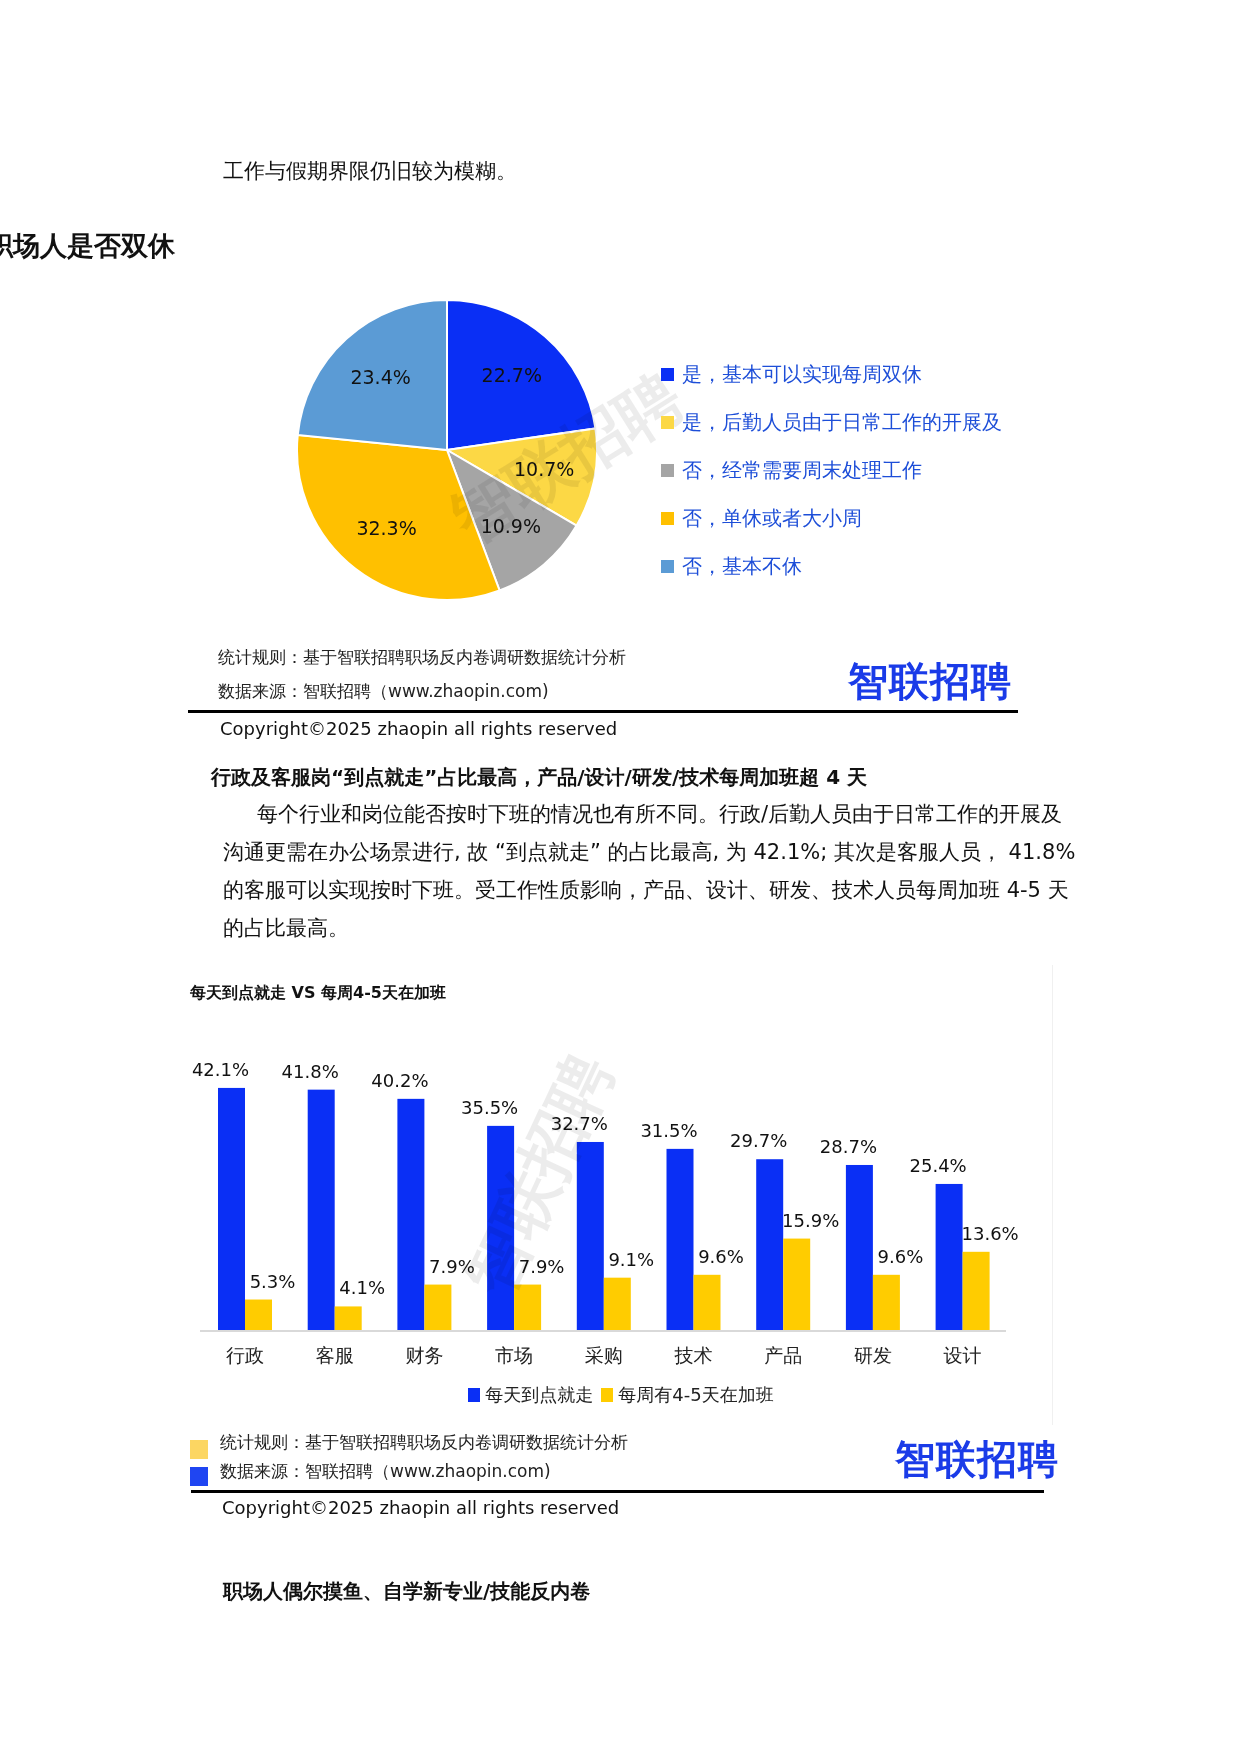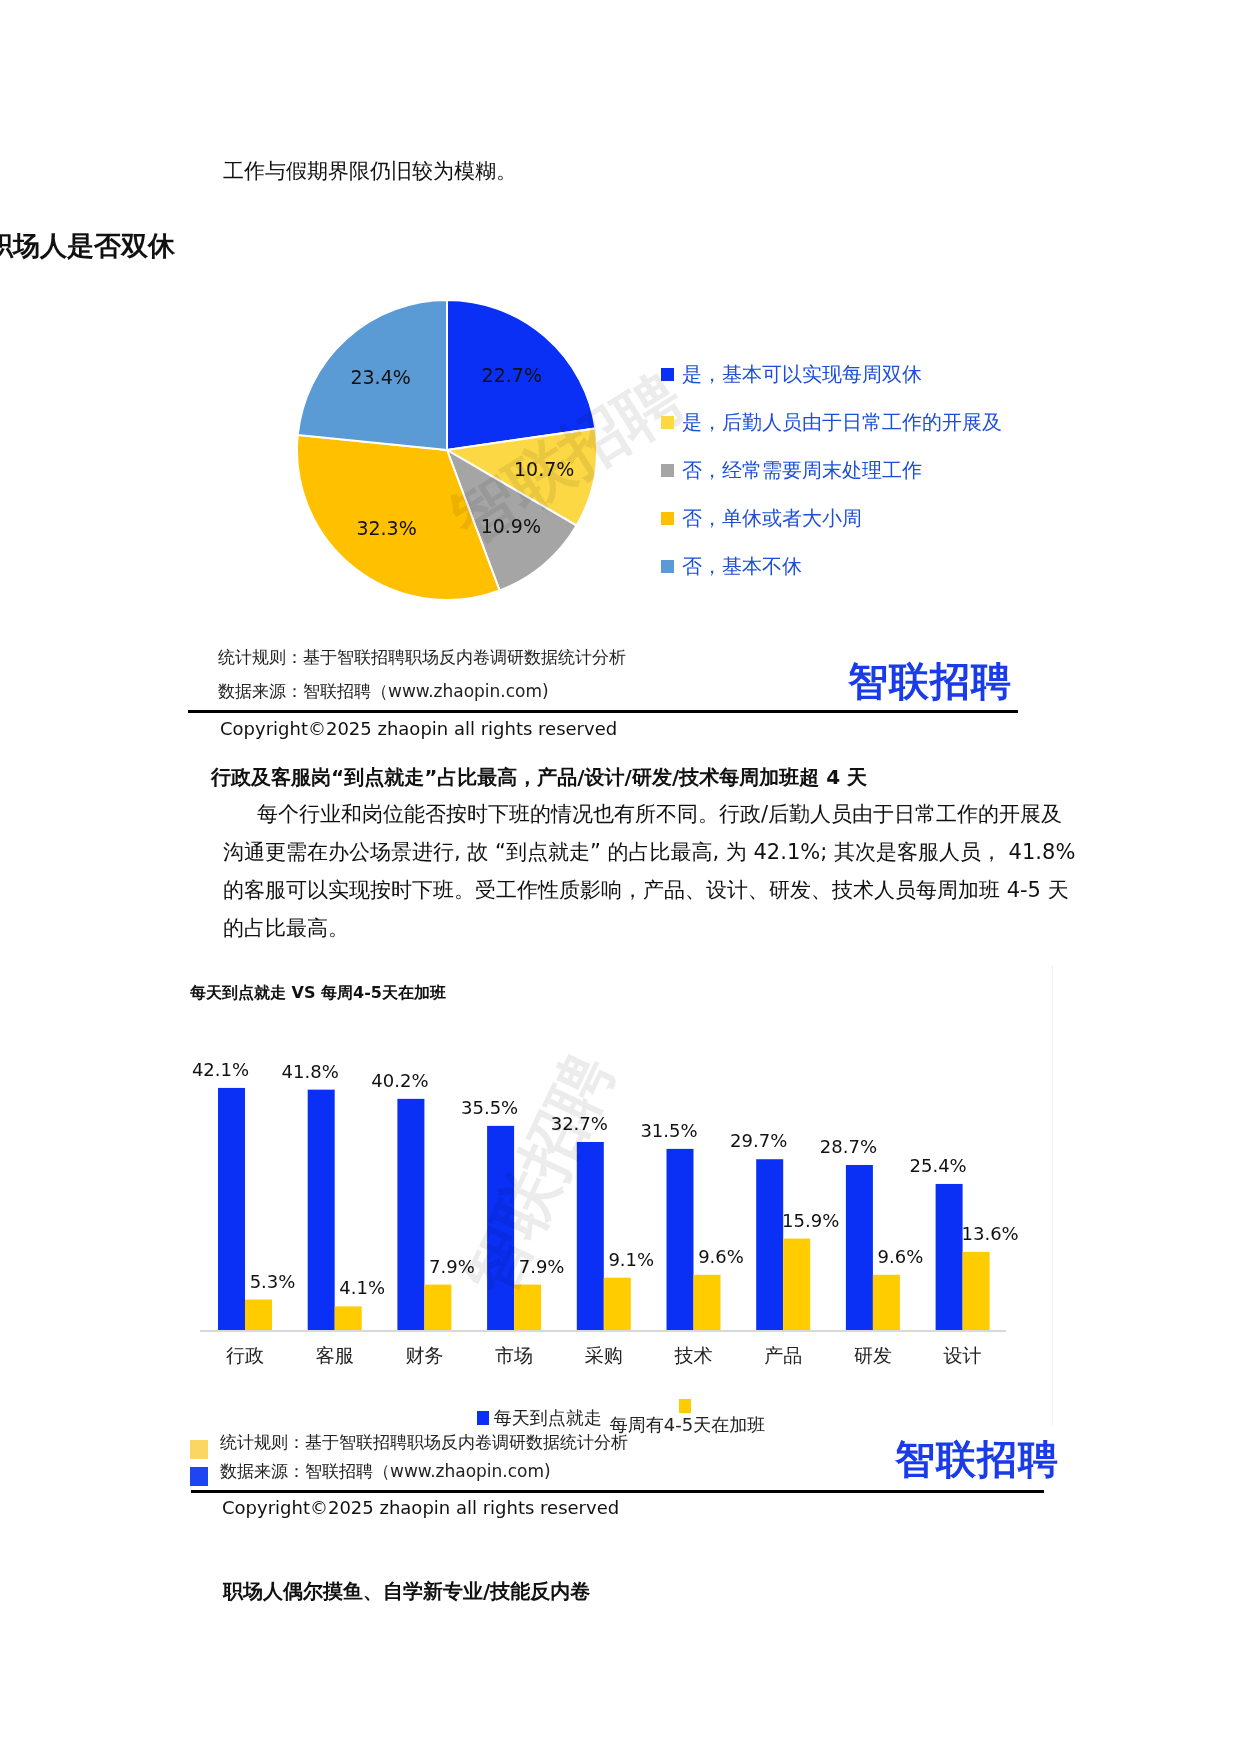--- a/index.html
+++ b/index.html
@@ -135,26 +135,26 @@
       <rect x="935.6" y="1183.95" width="27" height="146.04999999999998" fill="#0a2ff5"></rect>
       <text x="938.1" y="1171.95" text-anchor="middle" class="bar-label">25.4%</text>
       <rect x="962.6" y="1251.8" width="27" height="78.2" fill="#ffcc00"></rect>
       <text x="990.1" y="1239.8" text-anchor="middle" class="bar-label">13.6%</text>
       <text x="962.6" y="1362" text-anchor="middle" class="cat-label">设计</text>
     </g>
   <line x1="200" y1="1331" x2="1006" y2="1331" stroke="#d9d9d9" stroke-width="2"></line>
   <text class="watermark" x="0" y="0" transform="translate(505,1300) rotate(-65)">智联招聘</text>
 </svg>
 
-<div class="abs" style="left:190px; width:862px; top:1383px; display:flex; justify-content:center; gap:8px;margin-top:16px;">
+<div class="abs" style="left:190px; width:862px; top:1383px; display:flex; justify-content:center; gap:8px;">
   <div class="bar-legend" style="position:static;">
     <span class="sw" style="background:#0a2ff5;"></span>
     <span>每天到点就走</span>
   </div>
-  <div class="bar-legend" style="position:static;flex-direction:column;">
+  <div class="bar-legend" style="position:static;">
     <span class="sw" style="background:#ffcc00;"></span>
     <span>每周有4-5天在加班</span>
   </div>
 </div>
 
 <div class="sq" style="left:190px; top:1440px; background:#fcd662;"></div>
 <div class="sq" style="left:190px; top:1467px; background:#1f45f2;"></div>
 <div class="abs footer-text" style="left:220px; top:1431px;">统计规则：基于智联招聘职场反内卷调研数据统计分析</div>
 <div class="abs footer-text" style="left:220px; top:1460px;">数据来源：智联招聘（www.zhaopin.com)</div>
 <div class="abs logo" style="left:895px; top:1432px;">

